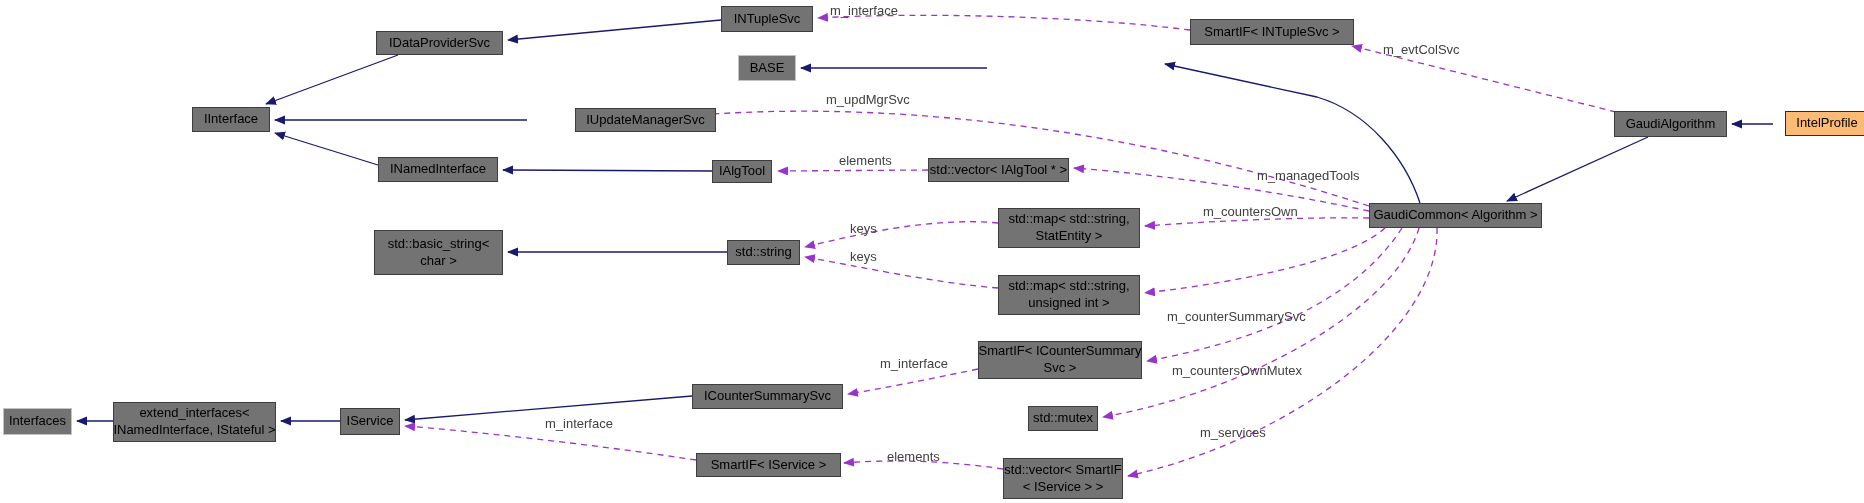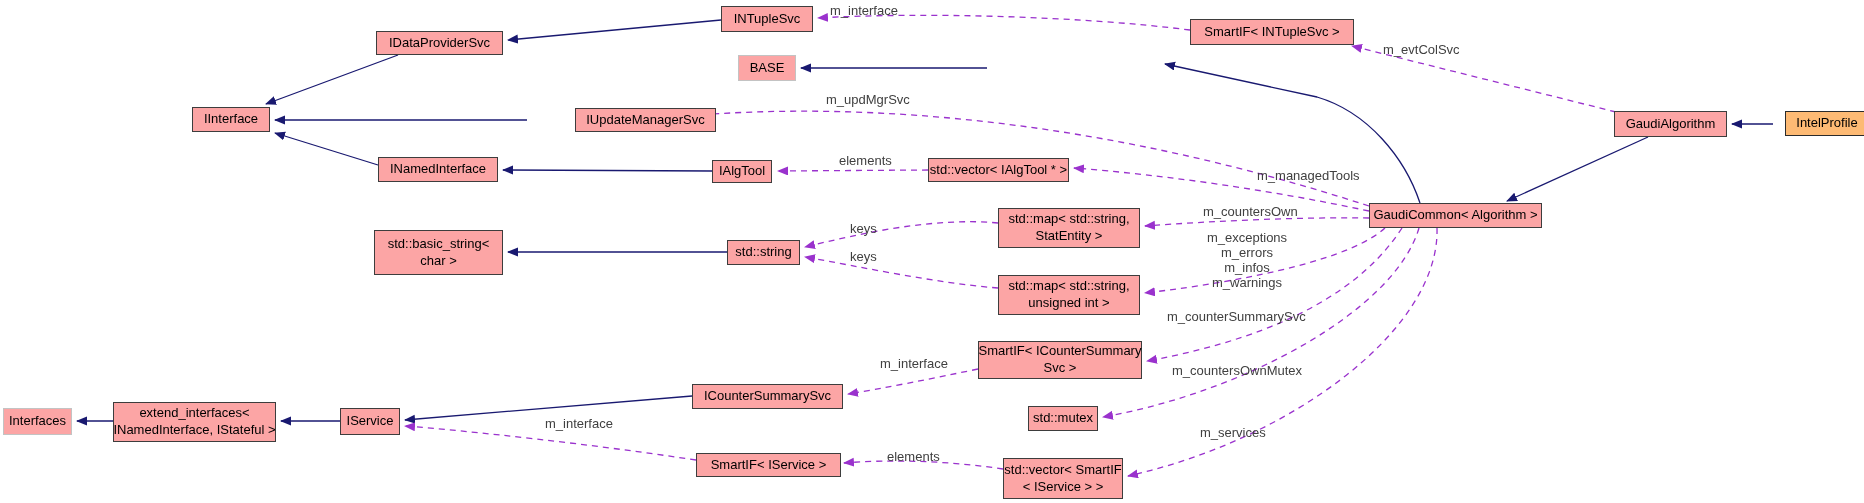--- a/index.html
+++ b/index.html
@@ -1,18 +1,18 @@
 <!DOCTYPE html>
 <html><head>
 <meta charset="utf-8">
 <style>
   html,body{margin:0;padding:0;background:#ffffff;}
   #canvas{position:relative;width:1864px;height:503px;background:#ffffff;overflow:hidden;
           font-family:"Liberation Sans", sans-serif;}
-  .node{position:absolute;box-sizing:border-box;background:#fca5a5;border:1.5px solid #3d3d3d;
+  .node{position:absolute;box-sizing:border-box;background:#737373;border:1.5px solid #3d3d3d;
         display:flex;flex-direction:column;align-items:center;justify-content:center;
         font-size:13px;color:#000;line-height:1.3;text-align:center;white-space:nowrap;z-index:2;}
   .node.external{border-color:#c3c3c3;}
   .node.highlight{background:#fdba74;border-color:#2b2b2b;margin-left:12px;}
   .edge-label{position:absolute;font-size:13px;color:#404040;white-space:nowrap;z-index:3;}
   .edge-label.center{text-align:center;}
   svg#edges{position:absolute;left:0;top:0;z-index:1;}
   path.inh{fill:none;stroke:#191970;stroke-width:1.3;}
   path.use{fill:none;stroke:#9a32cd;stroke-width:1.3;stroke-dasharray:6 5;}
 </style>
@@ -142,26 +142,20 @@
     </div>
 
   <div class="edge-label" style="left:830px;top:3px;">m_interface</div>
   <div class="edge-label" style="left:1383px;top:42px;">m_evtColSvc</div>
   <div class="edge-label" style="left:826px;top:92px;">m_updMgrSvc</div>
   <div class="edge-label" style="left:839px;top:153px;">elements</div>
   <div class="edge-label" style="left:1216px;top:168px;margin-left:41px;">m_managedTools</div>
   <div class="edge-label" style="left:1203px;top:204px;">m_countersOwn</div>
   <div class="edge-label" style="left:850px;top:221px;">keys</div>
   <div class="edge-label" style="left:850px;top:249px;">keys</div>
-  <div class="edge-label center" style="left:1195px;top:230px;width:104px;">
-    <div>m_exceptions</div>
-    <div>m_errors</div>
-    <div>m_infos</div>
-    <div>m_warnings</div>
-  </div>
   <div class="edge-label" style="left:1167px;top:309px;">m_counterSummarySvc</div>
   <div class="edge-label" style="left:880px;top:356px;">m_interface</div>
   <div class="edge-label" style="left:1172px;top:363px;">m_countersOwnMutex</div>
   <div class="edge-label" style="left:1200px;top:425px;">m_services</div>
   <div class="edge-label" style="left:887px;top:449px;">elements</div>
   <div class="edge-label" style="left:545px;top:416px;">m_interface</div>
 
 </div>
 
 </body></html>

